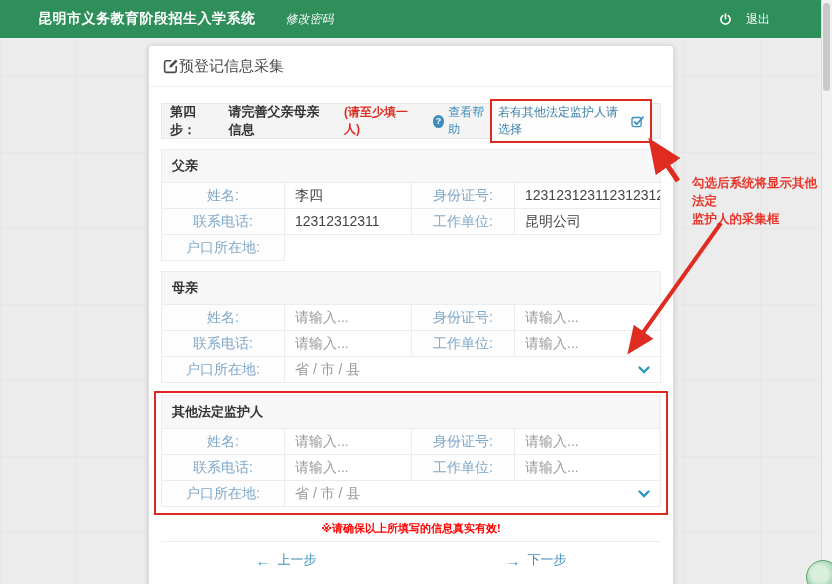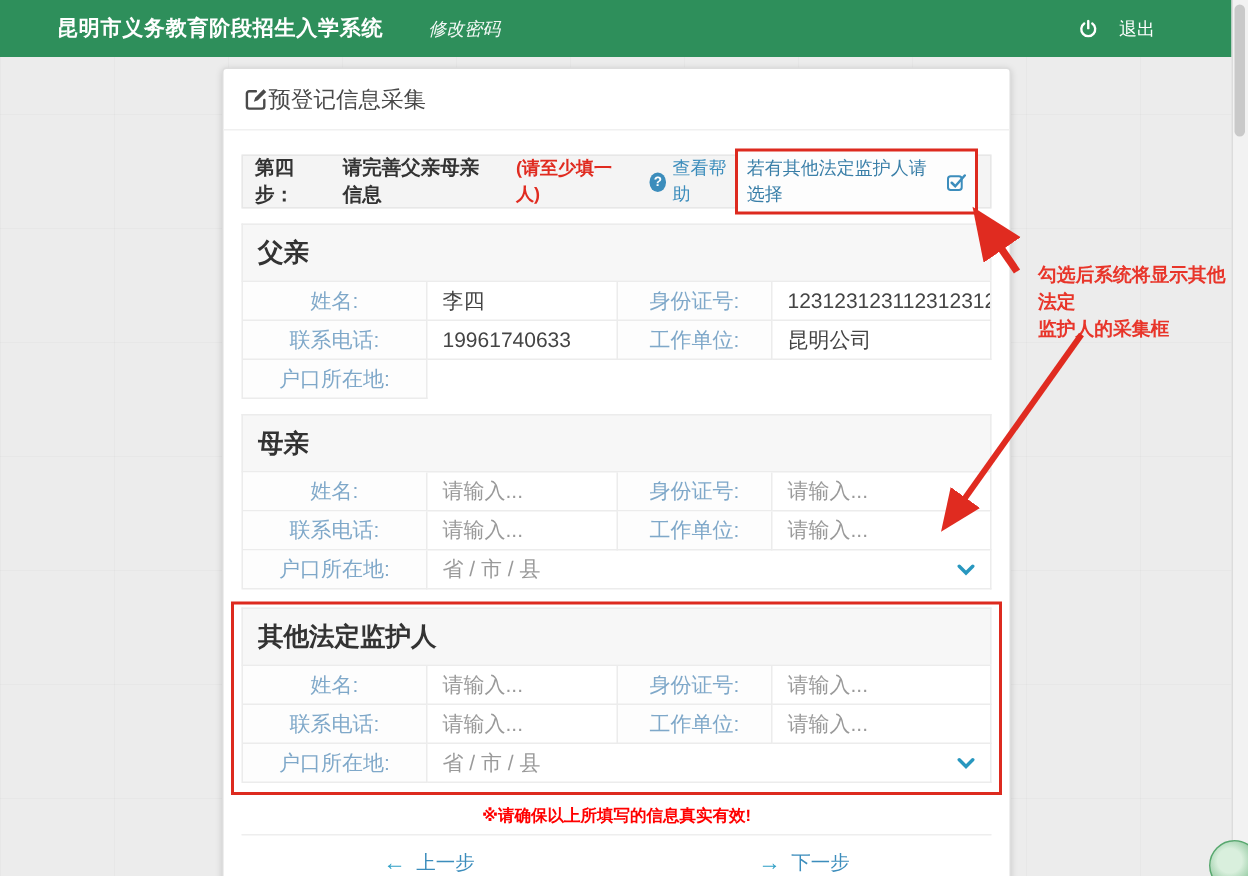--- a/index.html
+++ b/index.html
@@ -31,21 +31,21 @@
   .help-link{display:inline-flex;align-items:center;gap:4px;margin-left:6px;color:#3c8dbc;
     font-size:12px;cursor:pointer;}
   .help-icon{width:13px;height:13px;border-radius:50%;background:#3c8dbc;color:#fff;
     font-size:9px;font-weight:700;display:inline-flex;align-items:center;justify-content:center;}
   .toggle{display:inline-flex;align-items:center;gap:5px;padding:3px 6px;
     border:2px solid #dd2a1f;color:#3a7fa8;font-size:12px;cursor:pointer;background:#fdfdfd;}
   .toggle svg{display:block;}
   
   .section{margin-top:10px;}
   .section-title{background:#f7f7f7;border:1px solid #ececec;border-bottom:none;
-    padding:7px 10px;font-size:17px;font-weight:700;color:#333;}
+    padding:7px 10px;font-size:13px;font-weight:700;color:#333;}
   .fgrid{display:grid;grid-template-columns:123px 127px 103px 1fr;
     border-top:1px solid #ececec;border-left:1px solid #ececec;}
   .cell{height:25px;line-height:25px;font-size:14px;border-right:1px solid #ececec;
     border-bottom:1px solid #ececec;white-space:nowrap;overflow:hidden;}
   .lbl{color:#7fa8c9;text-align:center;background:#fdfdfd;}
   .val{padding:0 10px;color:#444;cursor:text;}
   .ph{color:#9a9a9a;}
   .region-val{grid-column:2 / 5;display:flex;align-items:center;
     justify-content:space-between;padding:0 10px;cursor:pointer;}
   .region-val svg{flex:none;}
@@ -120,21 +120,21 @@
 
       <div id="sections">
           <div class="section">
             <div class="section-title">父亲</div>
             <div class="fgrid">
               <div class="cell lbl">姓名:</div>
               <div class="cell val">李四</div>
               <div class="cell lbl">身份证号:</div>
               <div class="cell val">123123123112312312</div>
               <div class="cell lbl">联系电话:</div>
-              <div class="cell val">19961740633</div>
+              <div class="cell val">12312312311</div>
               <div class="cell lbl">工作单位:</div>
               <div class="cell val">昆明公司</div>
               <div class="cell lbl">户口所在地:</div>
             </div>
           </div>
           <div class="section">
             <div class="section-title">母亲</div>
             <div class="fgrid">
               <div class="cell lbl">姓名:</div>
               <div class="cell val ph">请输入...</div>

